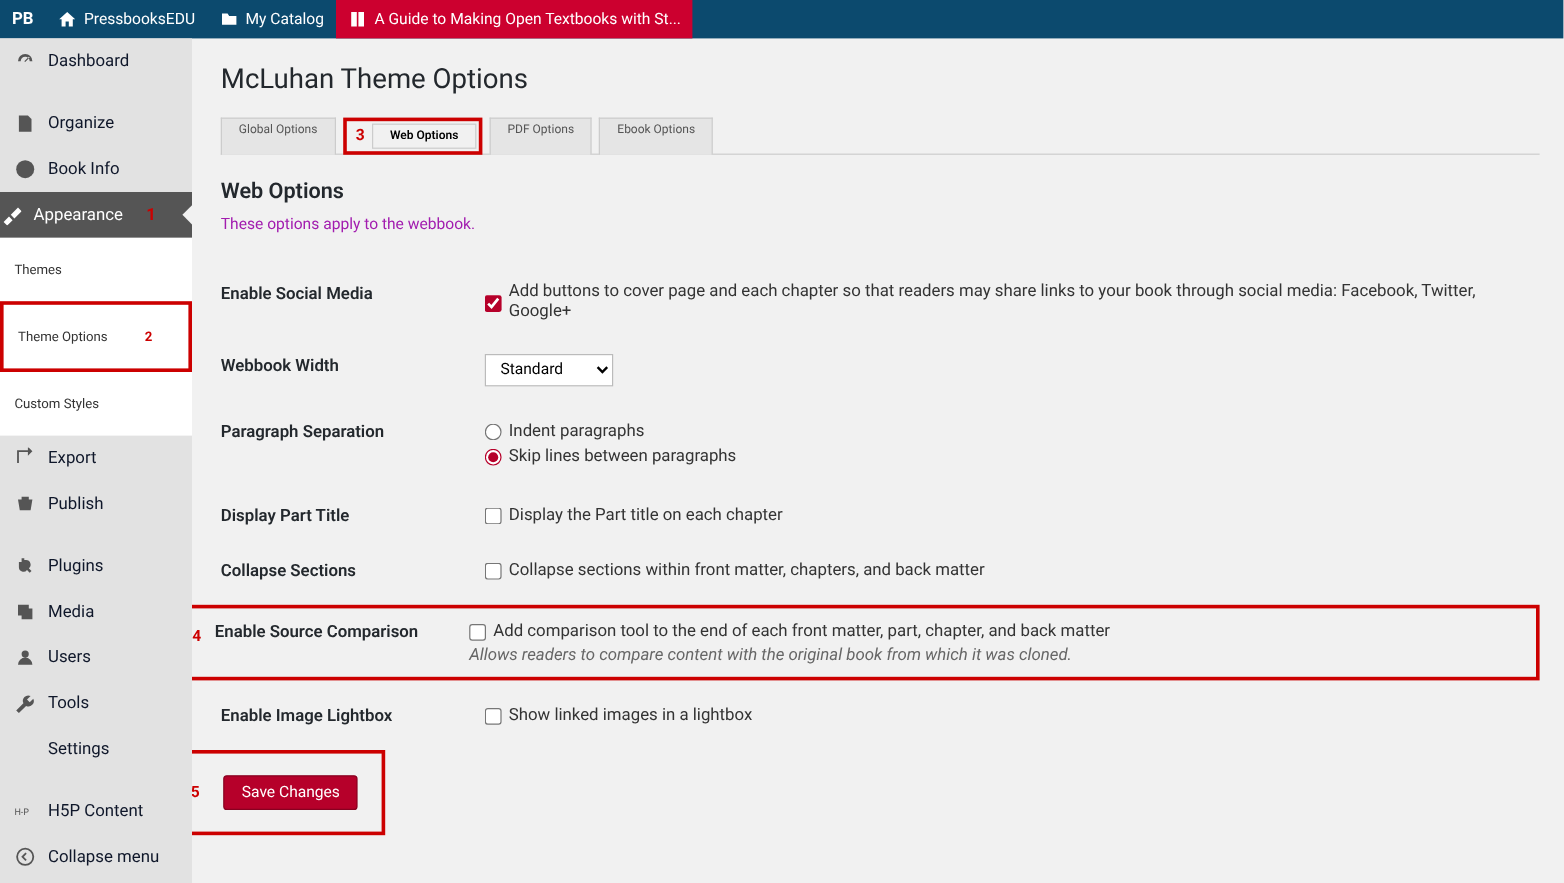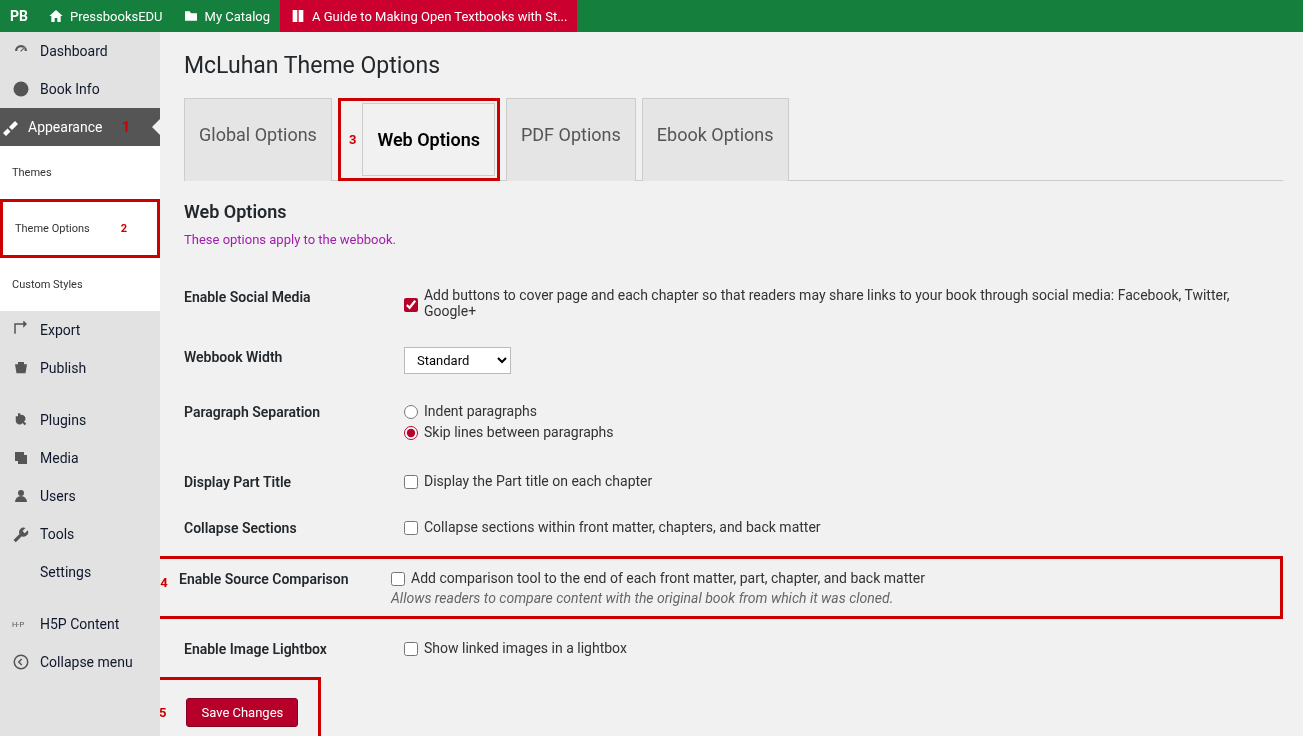--- a/index.html
+++ b/index.html
@@ -1,19 +1,19 @@
 <!DOCTYPE html>
 <html><head>
 <meta charset="utf-8">
 <style>
 * { margin: 0; padding: 0; box-sizing: border-box; font-family: -apple-system, BlinkMacSystemFont, "Segoe UI", Roboto, sans-serif; }
 body { background: #f1f1f1; font-size: 13px; color: #333; }
 
 
-.topbar { background: #15803d; height: 32px; display: flex; align-items: center; color: #fff; font-size: 13px; }
+.topbar { background: #0c4a6e; height: 32px; display: flex; align-items: center; color: #fff; font-size: 13px; }
 .topbar-item { display: flex; align-items: center; padding: 0 10px; height: 32px; gap: 6px; cursor: pointer; }
 .topbar-item.active { background: #cc002f; }
 .topbar-pb { font-weight: bold; font-size: 14px; padding: 0 10px; }
 .topbar svg { fill: #fff; width: 16px; height: 16px; flex-shrink: 0; }
 
 
 .sidebar { position: absolute; left: 0; top: 32px; width: 160px; background: #e2e2e2; bottom: 0; }
 .side-item { display: flex; align-items: center; padding: 10px 12px; gap: 10px; color: #0f172a; cursor: pointer; font-size: 14px; }
 .side-item svg { width: 18px; height: 18px; fill: #555; flex-shrink: 0; }
 .side-item.spaced-top { margin-top: 14px; }
@@ -25,21 +25,21 @@
 .side-sub-item { padding: 20px 12px; font-size: 11px; color: #333; cursor: pointer; position: relative; }
 .side-sub-item.bordered { border: 3px solid #c00; }
 .side-sub-item .anno { color: #c00; font-weight: bold; position: absolute; right: 30px; }
 
 
 .main { margin-left: 160px; padding: 20px 20px 40px 24px; }
 h1 { font-size: 23px; font-weight: 400; color: #23282d; margin-bottom: 18px; }
 
 
 .tabs { border-bottom: 1px solid #ccc; display: flex; gap: 6px; margin-bottom: 20px; }
-.tab { background: #e5e5e5; border: 1px solid #ccc; border-bottom: none; padding: 25px 14px; color: #555; font-size: 18px; cursor: pointer; position: relative; top: 1px; }
+.tab { background: #e5e5e5; border: 1px solid #ccc; border-bottom: none; padding: 4px 14px; color: #555; font-size: 10px; cursor: pointer; position: relative; top: 1px; }
 .tab.active { background: #f1f1f1; border-bottom: 1px solid #f1f1f1; color: #000; font-weight: 600; }
 .tab-wrap { position: relative; border: 3px solid #c00; padding: 2px; top: 1px; display: flex; align-items: center; }
 .tab-wrap .anno { color: #c00; font-weight: bold; padding: 0 6px; }
 .tab-wrap .tab { top: 0; border-bottom: 1px solid #ccc; }
 
 h2 { font-size: 18px; color: #23282d; margin-bottom: 10px; font-weight: 600; }
 .desc { color: #a21caf; font-size: 13px; margin-bottom: 26px; }
 
 
 .form-row { display: flex; padding: 14px 0; align-items: flex-start; }
@@ -83,20 +83,26 @@
     <span>A Guide to Making Open Textbooks with St...</span>
   </div>
 </div>
 
 <div class="sidebar">
   <div class="side-item">
     <svg viewBox="0 0 24 24">
         <path d="M12 4a8 8 0 00-8 8h3a5 5 0 1110 0h3a8 8 0 00-8-8zm-1 8l5-5 1 1-5 5z"></path>
       </svg>
     <span>Dashboard</span>
+  </div>
+  <div class="side-item spaced-top">
+    <svg viewBox="0 0 24 24">
+        <path d="M5 3h10l4 4v14H5z"></path>
+      </svg>
+    <span>Organize</span>
   </div>
   <div class="side-item">
     <svg viewBox="0 0 24 24">
         <circle cx="12" cy="12" r="10"></circle>
       </svg>
     <span>Book Info</span>
   </div>
   <div class="side-appearance">
     <svg viewBox="0 0 24 24">
         <path d="M4 20l6-6 4 4-6 6zM20 4l-8 8 4 4 8-8z"></path>

